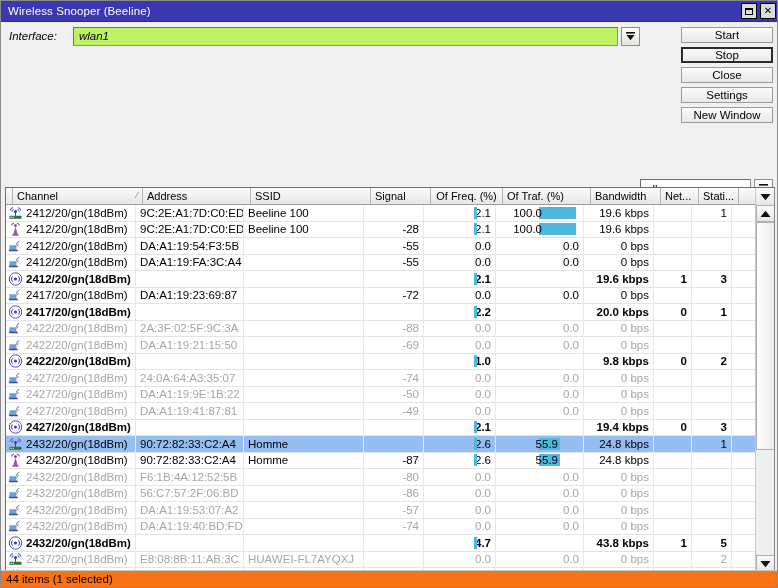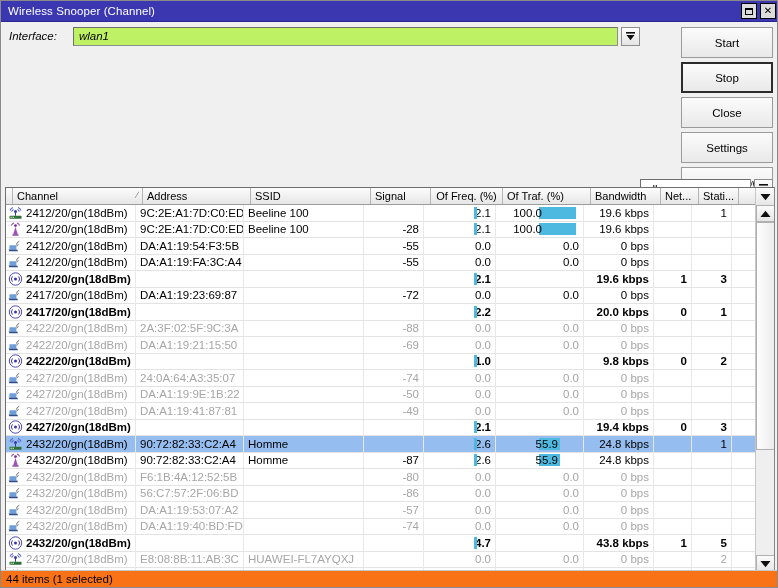--- a/index.html
+++ b/index.html
@@ -83,21 +83,21 @@
   }
   .drop-btn svg { display: block; }
 
   
   #btncol {
     position: absolute; right: 4px; top: 26px;
     width: 92px;
     display: flex; flex-direction: column; gap: 4px;
   }
   .wbtn {
-    height: 31px;
+    height: 16px;
     background: linear-gradient(#fbfbfb,#e9e9e9);
     border: 1px solid #9a9a9a;
     display: flex; align-items: center; justify-content: center;
     font-size: 11.5px; color: #000;
   }
   .wbtn.focused { border: 2px solid #2b2b2b; }
 
   
   #filter-row {
     position: absolute; right: 4px; top: 178px;
@@ -233,21 +233,21 @@
     padding-left: 5px;
     font-size: 11.5px;
   }
 </style>
 </head>
 <body>
 
 <div id="app">
 
   <div id="titlebar">
-    <span class="ttl">Wireless Snooper (Channel)</span>
+    <span class="ttl">Wireless Snooper (Beeline)</span>
     <div id="wincontrols">
       <div class="winbtn">
         <span class="sq"></span>
       </div>
       <div class="winbtn">
         <span>✕</span>
       </div>
     </div>
   </div>
 

